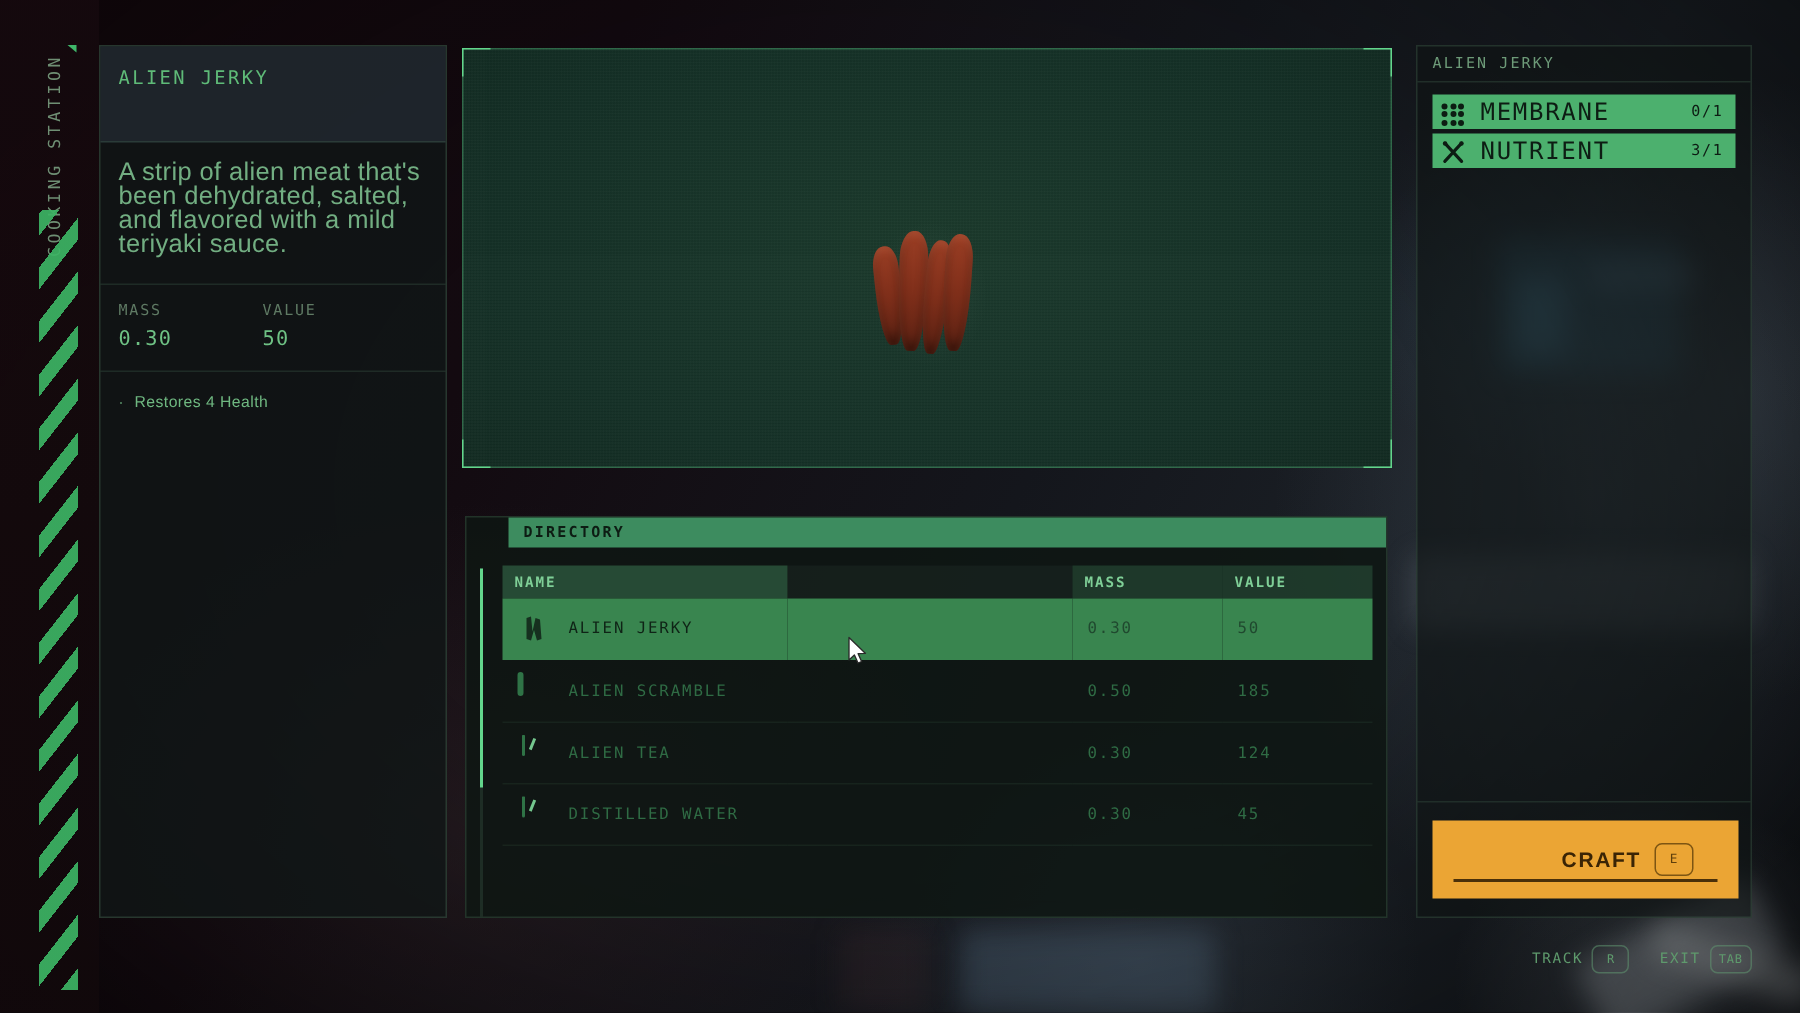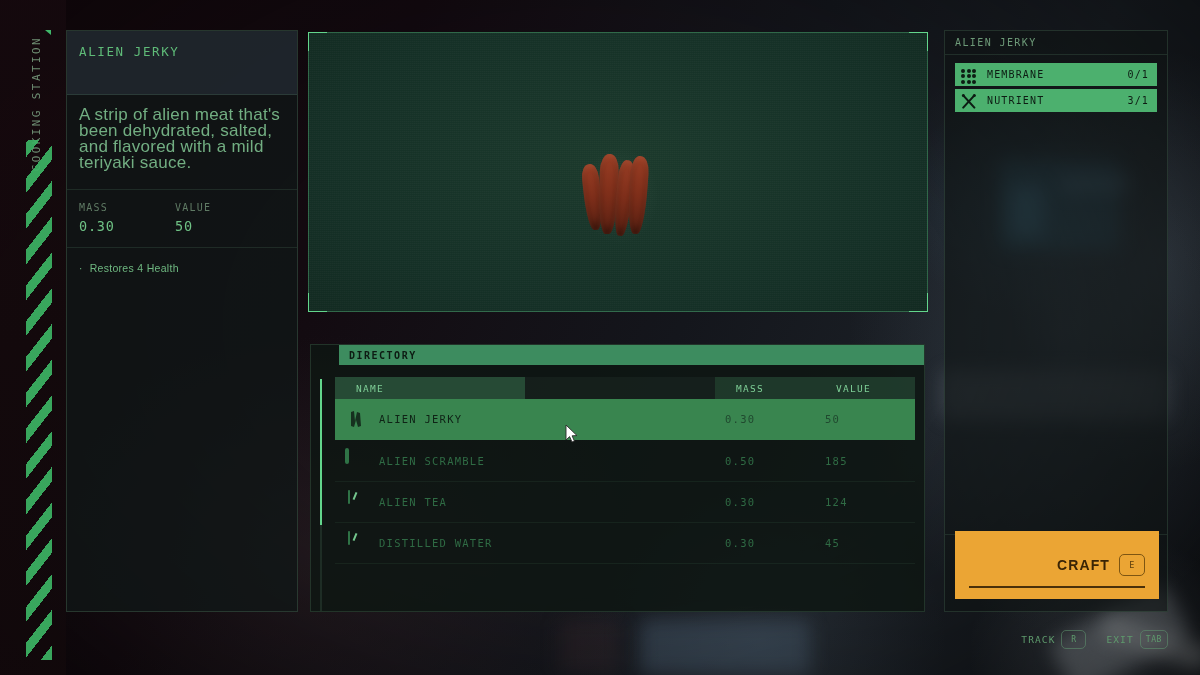--- a/index.html
+++ b/index.html
@@ -223,23 +223,23 @@
   .dir-table th, .dir-table td { text-align: left; }
 
   .col-name  { width: 190px; }
   .col-blank { width: 190px; }
   .col-mass  { width: 100px; }
   .col-value { width: 100px; }
 
   .dir-table thead th {
     height: 22px;
     font-size: 9.5px; letter-spacing: 1.3px;
-    font-weight: normal;
+    font-weight: bold;
     color: #7fcf97;
-    padding-left: 21px;
+    padding-left: 8px;
   }
   .dir-table thead th.h-name  { background: rgba(62,122,86,0.52); }
   .dir-table thead th.h-blank { background: rgba(40,60,50,0.25); }
   .dir-table thead th.h-mass  { background: rgba(62,122,86,0.34); }
   .dir-table thead th.h-value { background: rgba(62,122,86,0.34); }
 
   .dir-table tbody tr { height: 41px; }
   .dir-table tbody td {
     font-size: 10.5px;
     letter-spacing: 1.25px;
@@ -311,21 +311,21 @@
   .ing-row {
     height: 23px;
     background: #4cb06e;
     display: flex; align-items: center;
     margin-bottom: 3px;
     padding: 0 8px 0 5px;
   }
   .ing-icon { width: 18px; height: 18px; flex: 0 0 18px; position: relative; }
   .ing-label {
     flex: 1;
-    font-size: 10px; letter-spacing: 1.15px;
+    font-size: 16px; letter-spacing: 1.15px;
     color: #0d1c13;
     padding-left: 9px;
   }
   .ing-count {
     font-size: 10px; letter-spacing: 1.15px;
     color: #0d1c13;
   }
 
   
   .ico-membrane {
@@ -342,26 +342,26 @@
 
   .rp-divider {
     position: absolute;
     left: 0; right: 0; bottom: 76px;
     border-top: 1px solid rgba(92,140,110,0.20);
   }
 
   .craft-button {
     position: absolute;
     left: 10px; bottom: 12px;
-    width: 204px; height: 68px;
+    width: 204px; height: 52px;
     background: #eba534;
     display: flex;
     align-items: center;
     justify-content: flex-end;
-    padding: 0 14px 0 0;
+    padding: 0 30px 0 0;
   }
   .craft-label {
     font-size: 14px;
     font-weight: bold;
     letter-spacing: 1.1px;
     color: #3a2405;
     font-family: "Liberation Sans", sans-serif;
     margin-right: 9px;
   }
   .craft-key {

